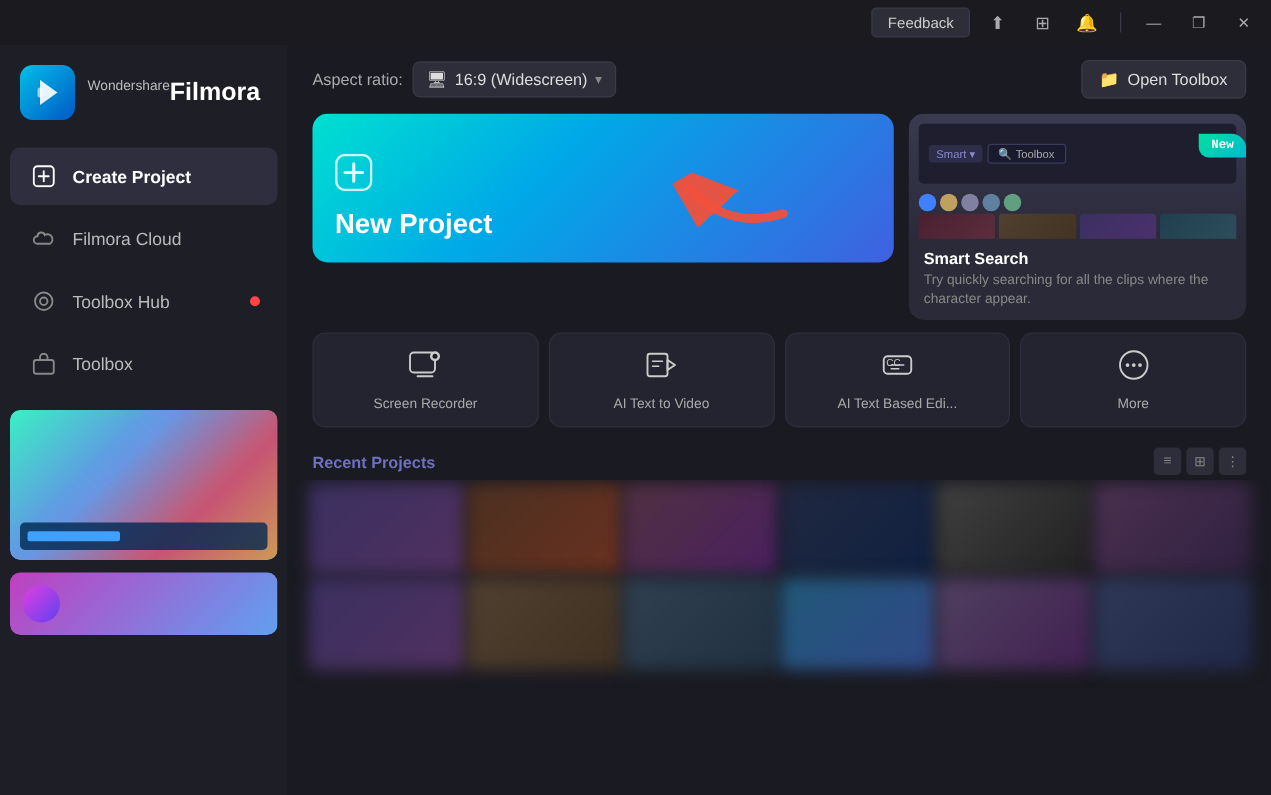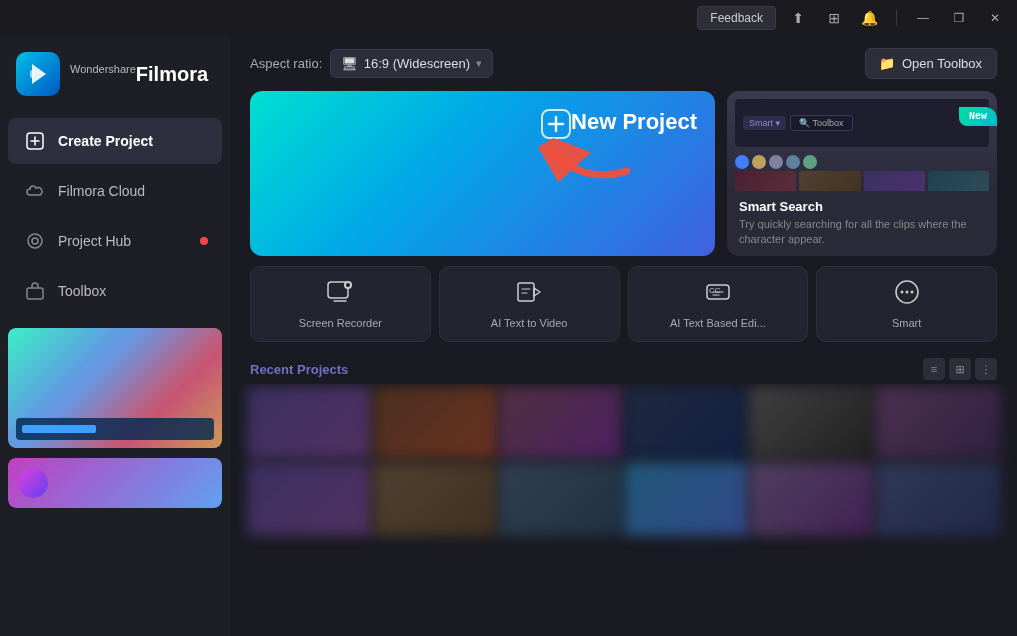--- a/index.html
+++ b/index.html
@@ -232,25 +232,25 @@
     .cards-section {
       display: flex;
       gap: 12px;
       padding: 0 20px;
       flex-shrink: 0;
     }
 
     
     .new-project-card {
       flex: 1;
-      height: 165px;
+      height: 119px;
       background: linear-gradient(135deg, #00e0d0 0%, #00a8e8 40%, #4060e0 100%);
       border-radius: 12px;
       display: flex;
-      flex-direction: row;
+      flex-direction: column;
       justify-content: flex-end;
       padding: 18px;
       cursor: pointer;
       position: relative;
       overflow: hidden;
     }
     .new-project-arrow {
       position: absolute;
       top: 30px;
       right: 80px;
@@ -508,21 +508,21 @@
       <span class="nav-item-label">Filmora Cloud</span>
     </div>
 
     <div class="nav-item">
       <div class="nav-item-icon">
         <svg width="18" height="18" viewBox="0 0 18 18" fill="none">
           <circle cx="9" cy="9" r="7" stroke="#888" stroke-width="1.5"></circle>
           <circle cx="9" cy="9" r="3" stroke="#888" stroke-width="1.5"></circle>
         </svg>
       </div>
-      <span class="nav-item-label">Project Hub</span>
+      <span class="nav-item-label">Toolbox Hub</span>
       <div class="nav-dot"></div>
     </div>
 
     <div class="nav-item">
       <div class="nav-item-icon">
         <svg width="18" height="18" viewBox="0 0 18 18" fill="none">
           <rect x="1" y="6" width="16" height="11" rx="2" stroke="#888" stroke-width="1.5"></rect>
           <path d="M6 6V4a3 3 0 016 0v2" stroke="#888" stroke-width="1.5"></path>
         </svg>
       </div>
@@ -651,21 +651,21 @@
       </div>
       <div class="quick-action-item">
         <div class="quick-action-icon">
           <svg width="26" height="26" viewBox="0 0 26 26" fill="none">
             <circle cx="13" cy="13" r="11" stroke="#ccc" stroke-width="1.5"></circle>
             <circle cx="8" cy="13" r="1.5" fill="#ccc"></circle>
             <circle cx="13" cy="13" r="1.5" fill="#ccc"></circle>
             <circle cx="18" cy="13" r="1.5" fill="#ccc"></circle>
           </svg>
         </div>
-        <span class="quick-action-label">Smart</span>
+        <span class="quick-action-label">More</span>
       </div>
     </div>
 
     <div class="recents-header">
       <span class="recents-title">Recent Projects</span>
       <div class="recents-view-icons">
         <div class="view-icon">≡</div>
         <div class="view-icon">⊞</div>
         <div class="view-icon">⋮</div>
       </div>

